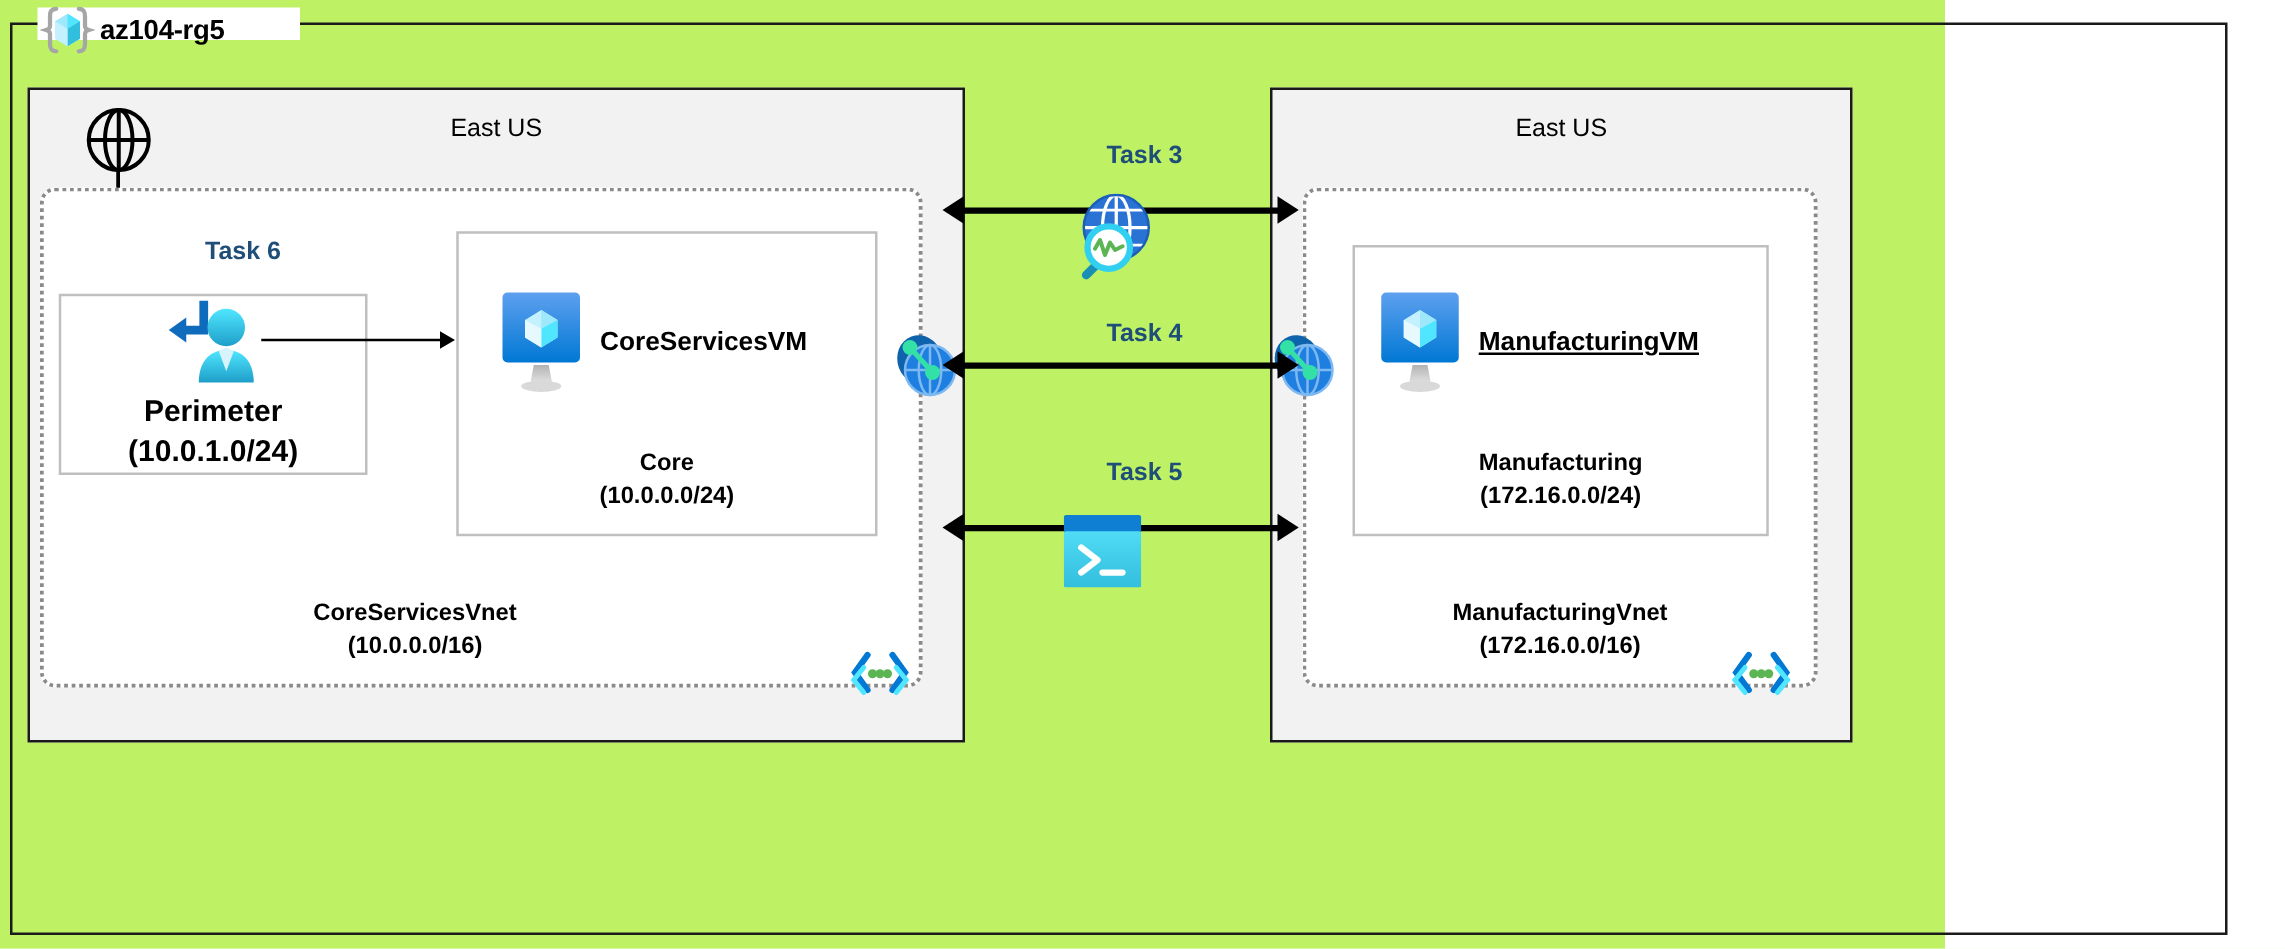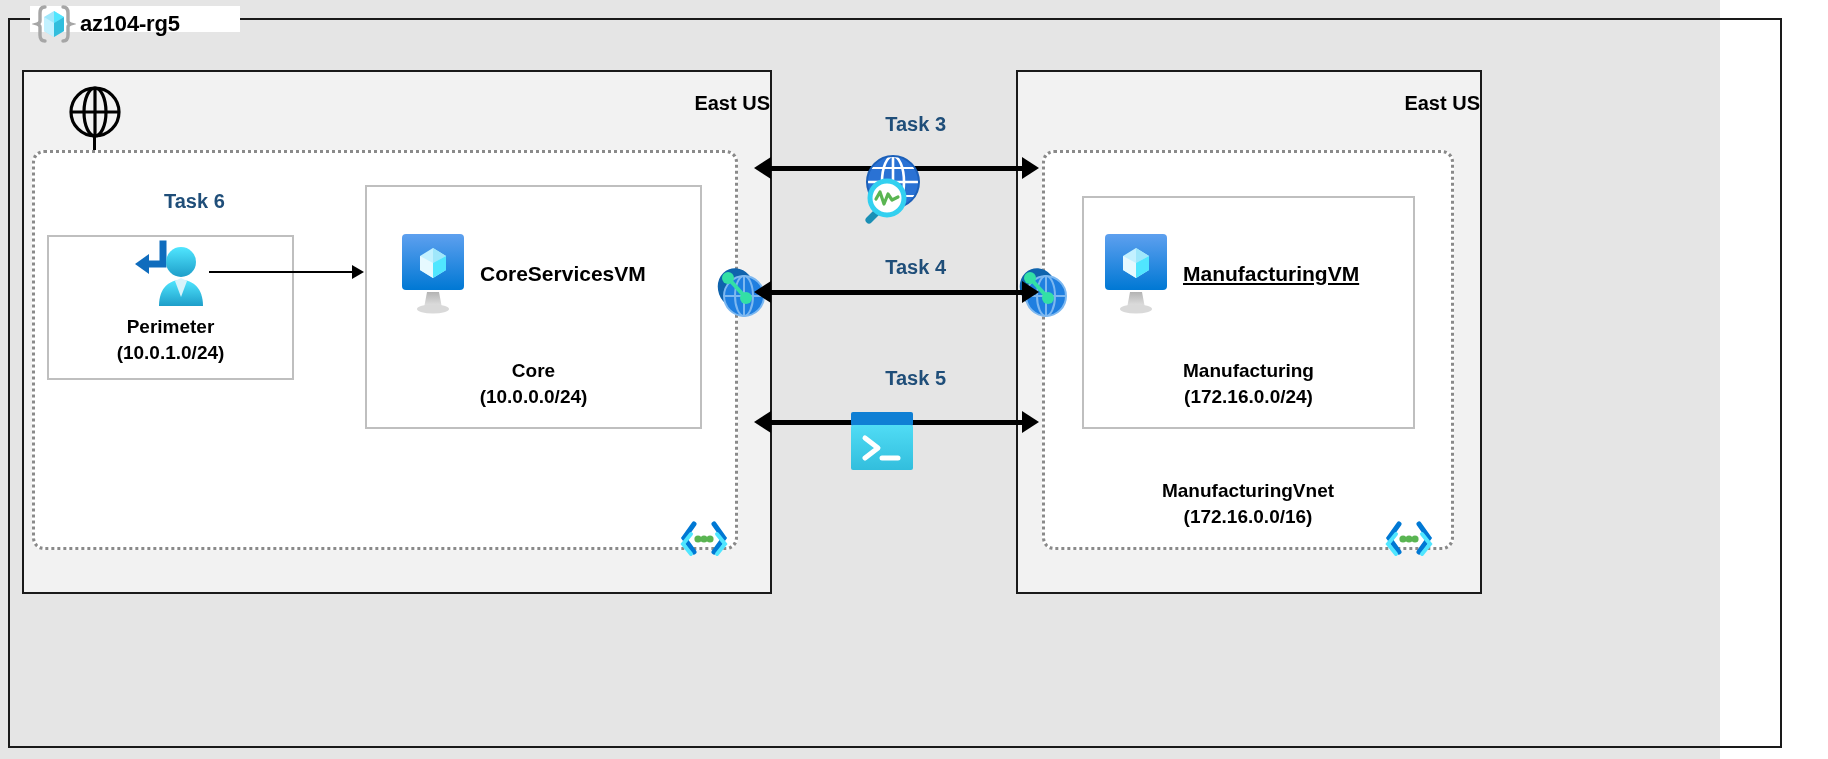--- a/index.html
+++ b/index.html
@@ -1,17 +1,17 @@
 <!DOCTYPE html>
 <html><head>
 <meta charset="utf-8">
 <style>
   html,body{margin:0;padding:0;background:#ffffff;}
   body{width:1828px;height:759px;font-family:"Liberation Sans",sans-serif;overflow:hidden;}
-  #stage{position:relative;width:1720px;height:759px;background:#e5e5e5;}
+  #stage{position:relative;width:1556px;height:759px;background:#bef264;}
 
   .abs{position:absolute;}
 
   
   #rg-frame{
     left:8px;top:18px;width:1774px;height:730px;
     border:2px solid #1a1a1a;box-sizing:border-box;background:transparent;
   }
   
   #rg-title-mask{
@@ -24,21 +24,21 @@
     font-size:22px;font-weight:bold;color:#000;letter-spacing:-0.2px;white-space:nowrap;
   }
 
   
   .region{
     background:#f2f2f2;border:2px solid #1a1a1a;box-sizing:border-box;
   }
   #region-left{left:22px;top:70px;width:750px;height:524px;}
   #region-right{left:1016px;top:70px;width:466px;height:524px;}
   .region-label{
-    font-size:20px;font-weight:bold;color:#000;text-align:right;width:100%;
+    font-size:20px;font-weight:normal;color:#000;text-align:center;width:100%;
     top:20px;left:0;
   }
 
   
   .vnet{
     border:3px dotted #8a8a8a;border-radius:12px;background:#ffffff;box-sizing:border-box;
   }
   #vnet-left{left:32px;top:150px;width:706px;height:400px;}
   #vnet-right{left:1042px;top:150px;width:412px;height:400px;}
   .vnet-caption{
@@ -58,21 +58,21 @@
   .subnet-caption{
     position:absolute;left:0;width:100%;text-align:center;
     font-size:19px;font-weight:bold;color:#000;line-height:1.35;
   }
 
   .vm-row{position:absolute;display:flex;align-items:center;gap:14px;text-align:right;}
   .vm-name{font-size:21px;font-weight:bold;color:#000;white-space:nowrap;}
 
   .perimeter-caption{
     position:absolute;left:0;width:100%;text-align:center;
-    font-size:19px;font-weight:bold;color:#000;line-height:1.35;
+    font-size:24px;font-weight:bold;color:#000;line-height:1.35;
   }
 
   
   .harrow{position:absolute;height:5px;background:#000;}
   .vline{position:absolute;width:3px;background:#000;}
   .hline{position:absolute;height:2px;background:#000;}
   .arrowhead{position:absolute;width:0;height:0;}
   .ah-left{border-top:11px solid transparent;border-bottom:11px solid transparent;border-right:17px solid #000;}
   .ah-right{border-top:11px solid transparent;border-bottom:11px solid transparent;border-left:17px solid #000;}
   .ah-down{border-left:9px solid transparent;border-right:9px solid transparent;border-top:14px solid #000;}
@@ -128,20 +128,24 @@
       <path d="M14 6 L4 20 L14 34" fill="none" stroke="#0078d4" stroke-width="5" stroke-linecap="round"></path>
       <path d="M34 6 L44 20 L34 34" fill="none" stroke="#0078d4" stroke-width="5" stroke-linecap="round"></path>
       <path d="M12 10 L4 20 L12 30" fill="none" stroke="#50e6ff" stroke-width="4" stroke-linecap="round" transform="translate(-1,6)"></path>
       <path d="M36 10 L44 20 L36 30" fill="none" stroke="#50e6ff" stroke-width="4" stroke-linecap="round" transform="translate(1,6)"></path>
       <circle cx="18" cy="21" r="3.6" fill="#5ab552"></circle>
       <circle cx="24" cy="21" r="3.6" fill="#5ab552"></circle>
       <circle cx="30" cy="21" r="3.6" fill="#5ab552"></circle>
     </svg>
   </div>
 
+  <div class="abs vnet-caption" style="left:32px;top:478px;width:600px;">
+    <div>CoreServicesVnet</div>
+    <div>(10.0.0.0/16)</div>
+  </div>
 
   <div class="abs task-label" style="left:140px;top:190px;margin-left:24px;">Task 6</div>
   <div class="abs subnet" id="subnet-perimeter"></div>
   <div class="abs" style="left:131px;top:240px;">
     <svg width="84" height="72" viewBox="0 0 84 72">
       <defs>
         <linearGradient id="gPerson" x1="0" y1="0" x2="0" y2="1">
           <stop offset="0" stop-color="#50e6ff"></stop>
           <stop offset="1" stop-color="#1e9ec9"></stop>
         </linearGradient>

